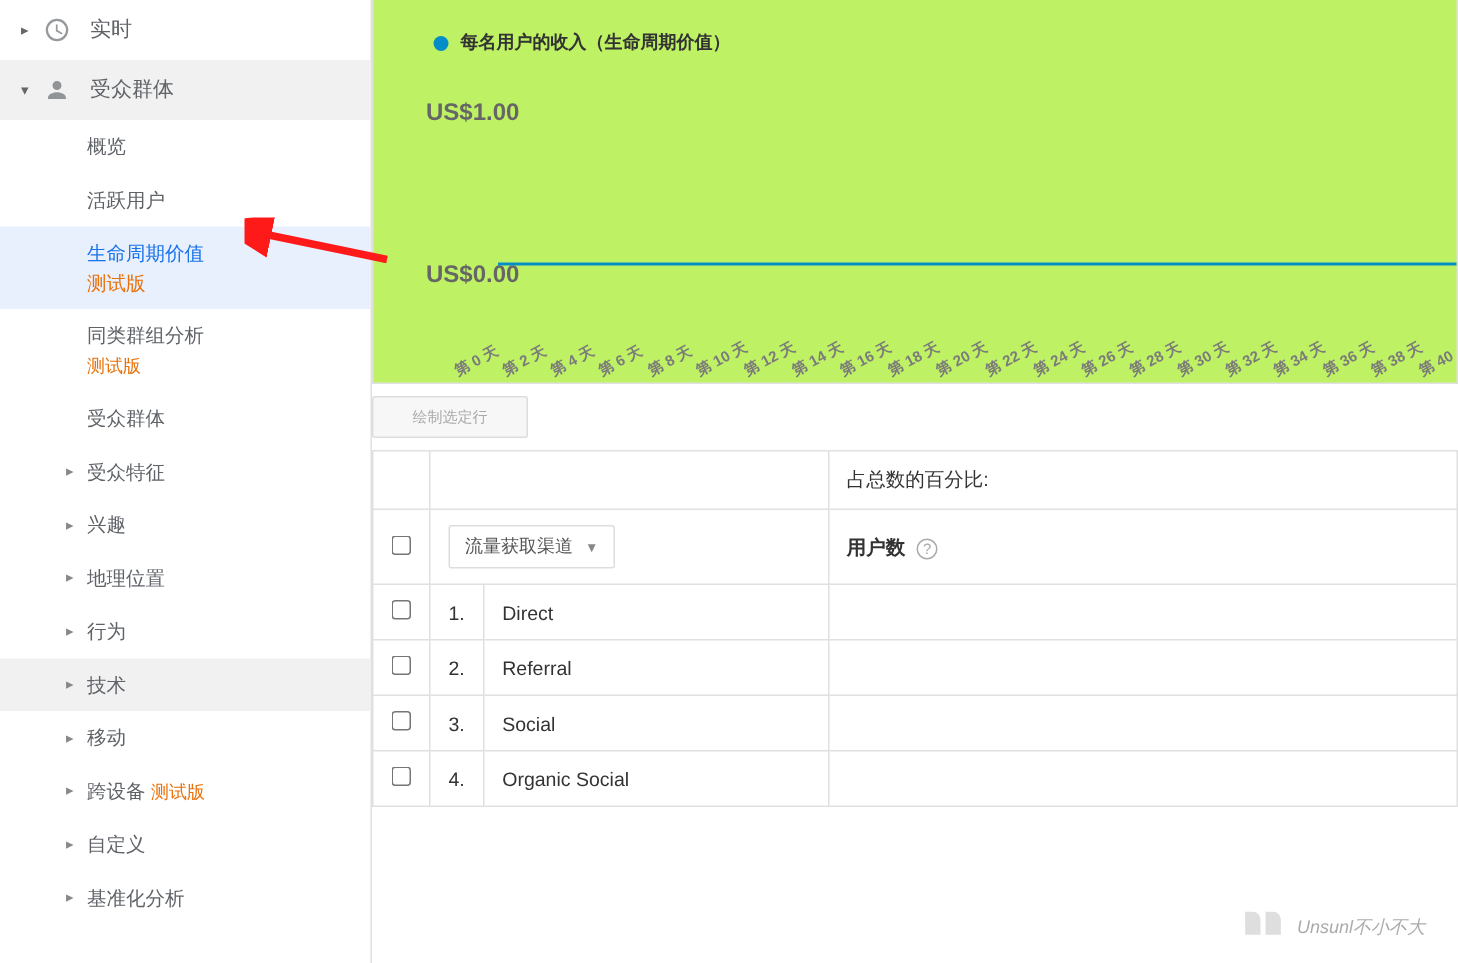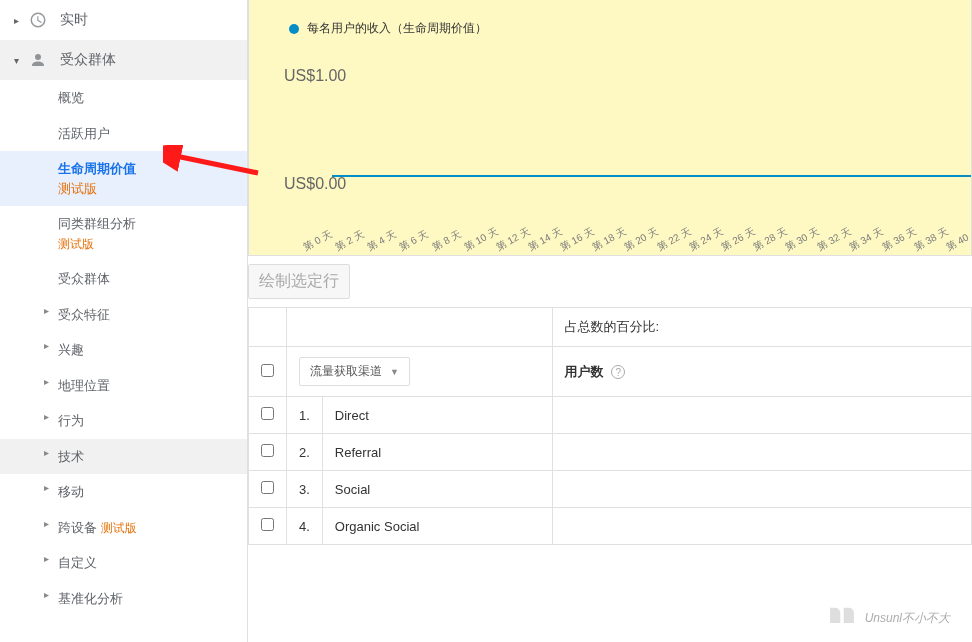--- a/index.html
+++ b/index.html
@@ -7,44 +7,44 @@
 .container { display: flex; height: 100%; }
 
 
 .sidebar { width: 248px; background: #fff; border-right: 1px solid #e0e0e0; overflow-y: auto; flex-shrink: 0; }
 .nav-item { display: flex; align-items: center; padding: 10px 14px; cursor: pointer; color: #5f6368; font-size: 14px; }
 .nav-item.expanded { background: #f1f1f1; }
 .nav-icon { width: 20px; height: 20px; margin-right: 12px; display: flex; align-items: center; justify-content: center; opacity: 0.65; }
 .nav-icon svg { width: 18px; height: 18px; fill: #5f6368; }
 .nav-arrow { width: 10px; margin-right: 4px; font-size: 10px; color: #666; }
 .sub-nav { }
-.sub-item { padding: 8px 28px 8px 58px; cursor: pointer; color: #5f6368; font-size: 13px; display: flex; }
+.sub-item { padding: 8px 28px 8px 58px; cursor: pointer; color: #5f6368; font-size: 13px; display: flex; align-items: center; }
 .sub-item.active { background: #e8f0fe; }
 .sub-item .arrow-r { width: 10px; margin-left: -14px; margin-right: 4px; font-size: 10px; color: #888; }
 .sub-label { line-height: 1.5; }
-.active-label { color: #1a73e8; font-weight: bold; }
+.active-label { color: #1a73e8; }
 .beta { color: #e8710a; font-size: 12px; }
 .active-beta { color: #e8710a; }
 .sub-item.hover-tech { background: #f1f1f1; }
 
 
 .main { flex: 1; background: #fff; overflow: hidden; display: flex; flex-direction: column; position: relative; }
-.chart-area { background: #fef9c3; border: 1px solid #e0e0e0; border-top: none; margin: 0; padding: 20px 0 0 0; }
+.chart-area { background: #bef264; border: 1px solid #e0e0e0; border-top: none; margin: 0; padding: 20px 0 0 0; font-weight: bold; }
 .legend { display: flex; align-items: center; padding: 0 0 8px 40px; font-size: 12px; color: #333; }
 .legend-dot { width: 10px; height: 10px; border-radius: 50%; background: #058dc7; margin-right: 8px; }
 .chart-body { position: relative; height: 210px; margin-left: 35px; }
 .y-label { position: absolute; left: 0; font-size: 16px; color: #666; }
 .y1 { top: 22px; }
 .y0 { top: 130px; }
 .chart-line { position: absolute; top: 130px; left: 48px; right: 0; height: 2px; background: #058dc7; }
 .x-labels { position: absolute; bottom: 0; left: 20px; right: 0; display: flex; justify-content: space-between; }
 .x-lbl { font-size: 10px; color: #7b7b7b; transform: rotate(-28deg); transform-origin: left center; white-space: nowrap; width: 24px; }
 
 .plot-btn-row { padding: 8px 0; }
-.plot-btn { display: inline-block; padding: 6px 10px; border: 1px solid #ddd; border-radius: 2px; background: #f7f7f7; color: #aaa; font-size: 16px; cursor: pointer; }
+.plot-btn { display: inline-block; padding: 6px 26px; border: 1px solid #ddd; border-radius: 2px; background: #f7f7f7; color: #aaa; font-size: 10px; cursor: pointer; }
 
 
 .table { border: 1px solid #e0e0e0; border-collapse: collapse; width: 100%; }
 .table th, .table td { border: 1px solid #e0e0e0; padding: 10px 12px; text-align: left; font-size: 13px; color: #333; }
 .table th { background: #fff; font-weight: normal; }
 .th-check { width: 36px; text-align: center; }
 .dim-dd { display: inline-flex; align-items: center; border: 1px solid #ddd; border-radius: 2px; padding: 5px 10px; background: #fff; cursor: pointer; font-size: 12px; color: #555; }
 .dim-dd .caret { margin-left: 8px; font-size: 9px; color: #888; }
 .td-idx { width: 30px; text-align: right; padding-right: 6px; }
 .td-label { }

